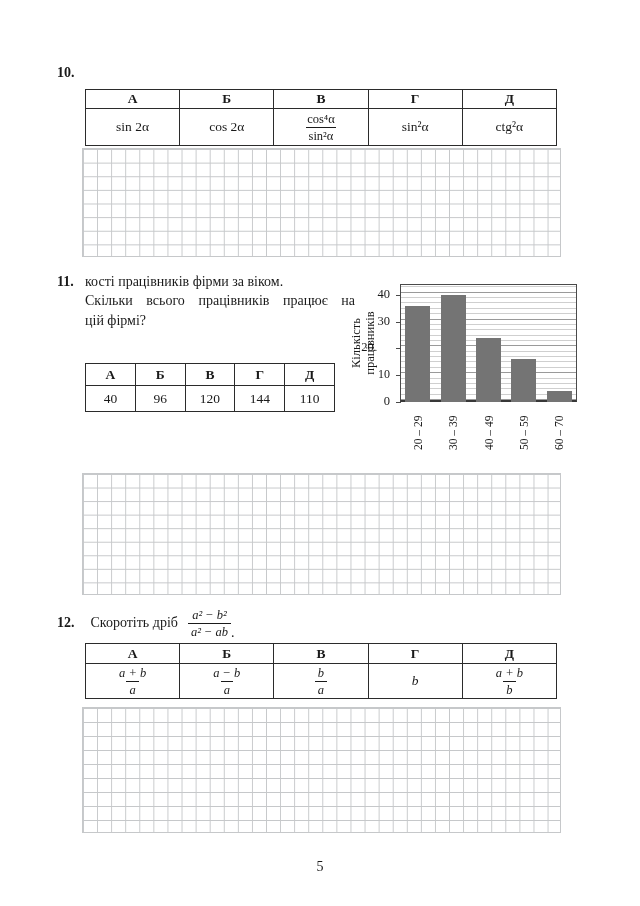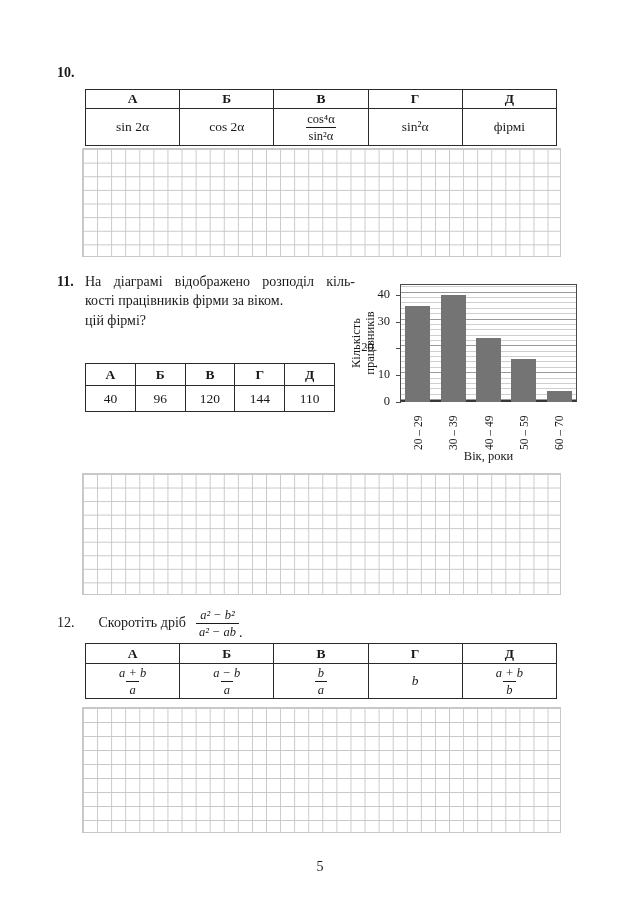--- a/index.html
+++ b/index.html
@@ -2,21 +2,21 @@
 <html><head>
 <meta charset="utf-8">
 <style>
   html,body { margin:0; padding:0; background:#ffffff; }
   .page {
     position:relative; width:640px; height:906px; background:#ffffff;
     font-family:"Liberation Serif","DejaVu Serif",serif; color:#1a1a1a;
     overflow:hidden;
   }
   .problem { position:absolute; font-size:14px; }
-  .pnum { font-weight:normal; }
+  .pnum { font-weight:bold; }
   .ptext-indent { padding-left:28px; }
   .pnum-abs { position:absolute; left:0; top:0; font-weight:bold; }
   .math { white-space:nowrap; }
   .it { font-style:italic; }
   .jline { display:block; width:270px; text-align:justify; text-align-last:justify; }
   .nline { display:block; width:270px; }
   .q11text { line-height:19.3px;font-family:Liberation Serif, serif; }
 
   table.ans { position:absolute; border-collapse:collapse; table-layout:fixed; background:#fff; }
   .ans th, .ans td { border:1px solid #2b2b2b; text-align:center; vertical-align:middle; padding:0; }
@@ -64,32 +64,32 @@
     <tr>
       <td><span class="math">sin 2α</span></td>
       <td><span class="math">cos 2α</span></td>
       <td>
         <span class="frac math">
           <span class="fnum">cos⁴α</span>
           <span class="fden">sin²α</span>
         </span>
       </td>
       <td><span class="math">sin²α</span></td>
-      <td><span class="math">фірмі</span></td>
+      <td><span class="math">ctg²α</span></td>
     </tr>
   </tbody>
     </table>
 
   <div class="gridpaper" style="left:82px; top:148px; width:479px; height:109px; background-size:14.08px 13.63px;"></div>
 
   <div class="problem q11text" style="left:57px; top:272px; width:300px;">
     <span class="pnum-abs">11.</span>
     <span class="ptext-indent" style="display:block;">
-      <span class="jline">На діаграмі відображено розподіл кіль-</span>
       <span class="nline">кості працівників фірми за віком.</span>
+      <span class="jline">Скільки всього працівників працює на</span>
       <span class="nline">цій фірмі?</span>
     </span>
   </div>
 
   <table class="ans t11" style="left:85px; top:363px; width:250px;">
     <tbody>
         <tr>
       <th>А</th>
       <th>Б</th>
       <th>В</th>
@@ -125,28 +125,27 @@
       <div style="position: absolute; left: 51px; width: 5px; height: 1px; top: 19.7px; background: rgb(74, 74, 74);"></div>
       <div style="position: absolute; left: 66.7px; top: 175px; transform-origin: 0px 0px; transform: rotate(-90deg); white-space: nowrap; font-size: 11.5px;">20 – 29</div>
       <div style="position: absolute; left: 102.1px; top: 175px; transform-origin: 0px 0px; transform: rotate(-90deg); white-space: nowrap; font-size: 11.5px;">30 – 39</div>
       <div style="position: absolute; left: 137.5px; top: 175px; transform-origin: 0px 0px; transform: rotate(-90deg); white-space: nowrap; font-size: 11.5px;">40 – 49</div>
       <div style="position: absolute; left: 172.9px; top: 175px; transform-origin: 0px 0px; transform: rotate(-90deg); white-space: nowrap; font-size: 11.5px;">50 – 59</div>
       <div style="position: absolute; left: 208.3px; top: 175px; transform-origin: 0px 0px; transform: rotate(-90deg); white-space: nowrap; font-size: 11.5px;">60 – 70</div>
       <div style="position: absolute; left: -41px; top: 54px; width: 118px; text-align: center; font-size: 12.5px; line-height: 14px; transform: rotate(-90deg);">
         <div>Кількість</div>
         <div>працівників</div>
       </div>
-      <div style="position: absolute; left: 55px; top: 174px; width: 177px; text-align: center; font-size: 12.5px;">Вік, роки</div>
     </div>
 
   <div class="gridpaper" style="left:82px; top:473px; width:479px; height:122px; background-size:14.08px 13.56px;"></div>
 
   <div class="problem q12row" style="left:57px; top:604px; width:330px; height:38px;">
     <span class="pnum">12.</span>
-    <span style="margin-left:24px;">Скоротіть дріб</span>
+    <span style="margin-left:16px;">Скоротіть дріб</span>
     <span class="frac it" style="margin-left:10px;">
       <span class="fnum">a² − b²</span>
       <span class="fden">a² − ab</span>
     </span>
     <span class="fper">.</span>
   </div>
 
   <table class="ans t12" style="left:85px; top:643px; width:472px;">
     <tbody>
         <tr>

